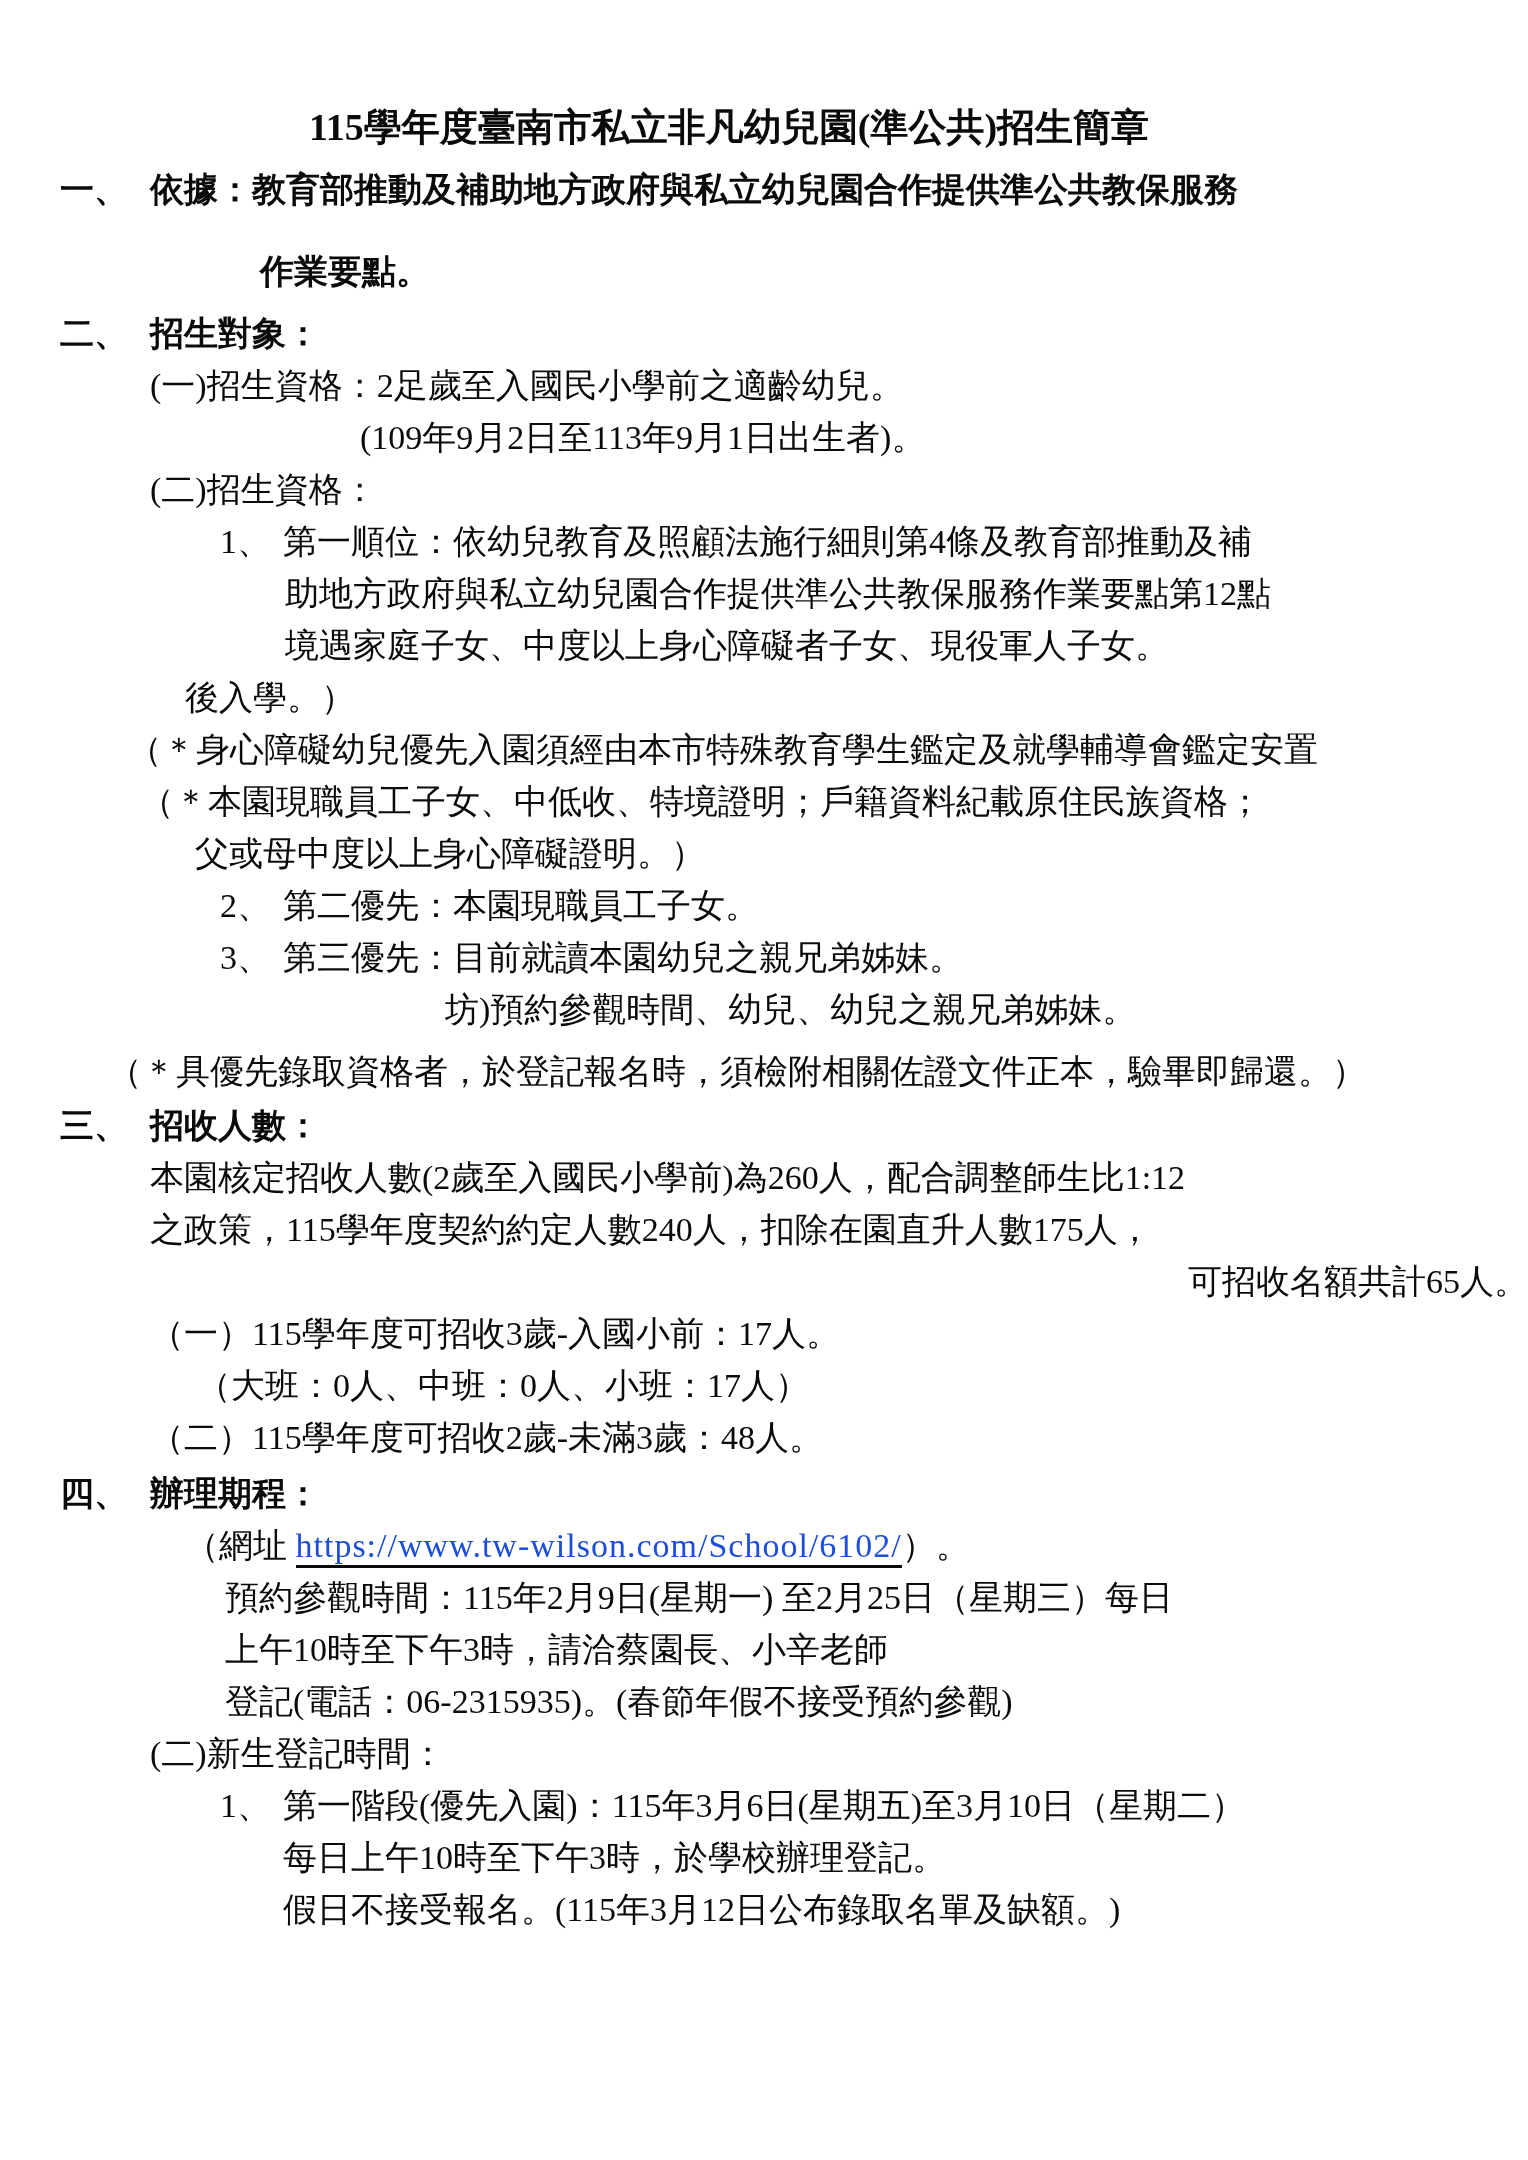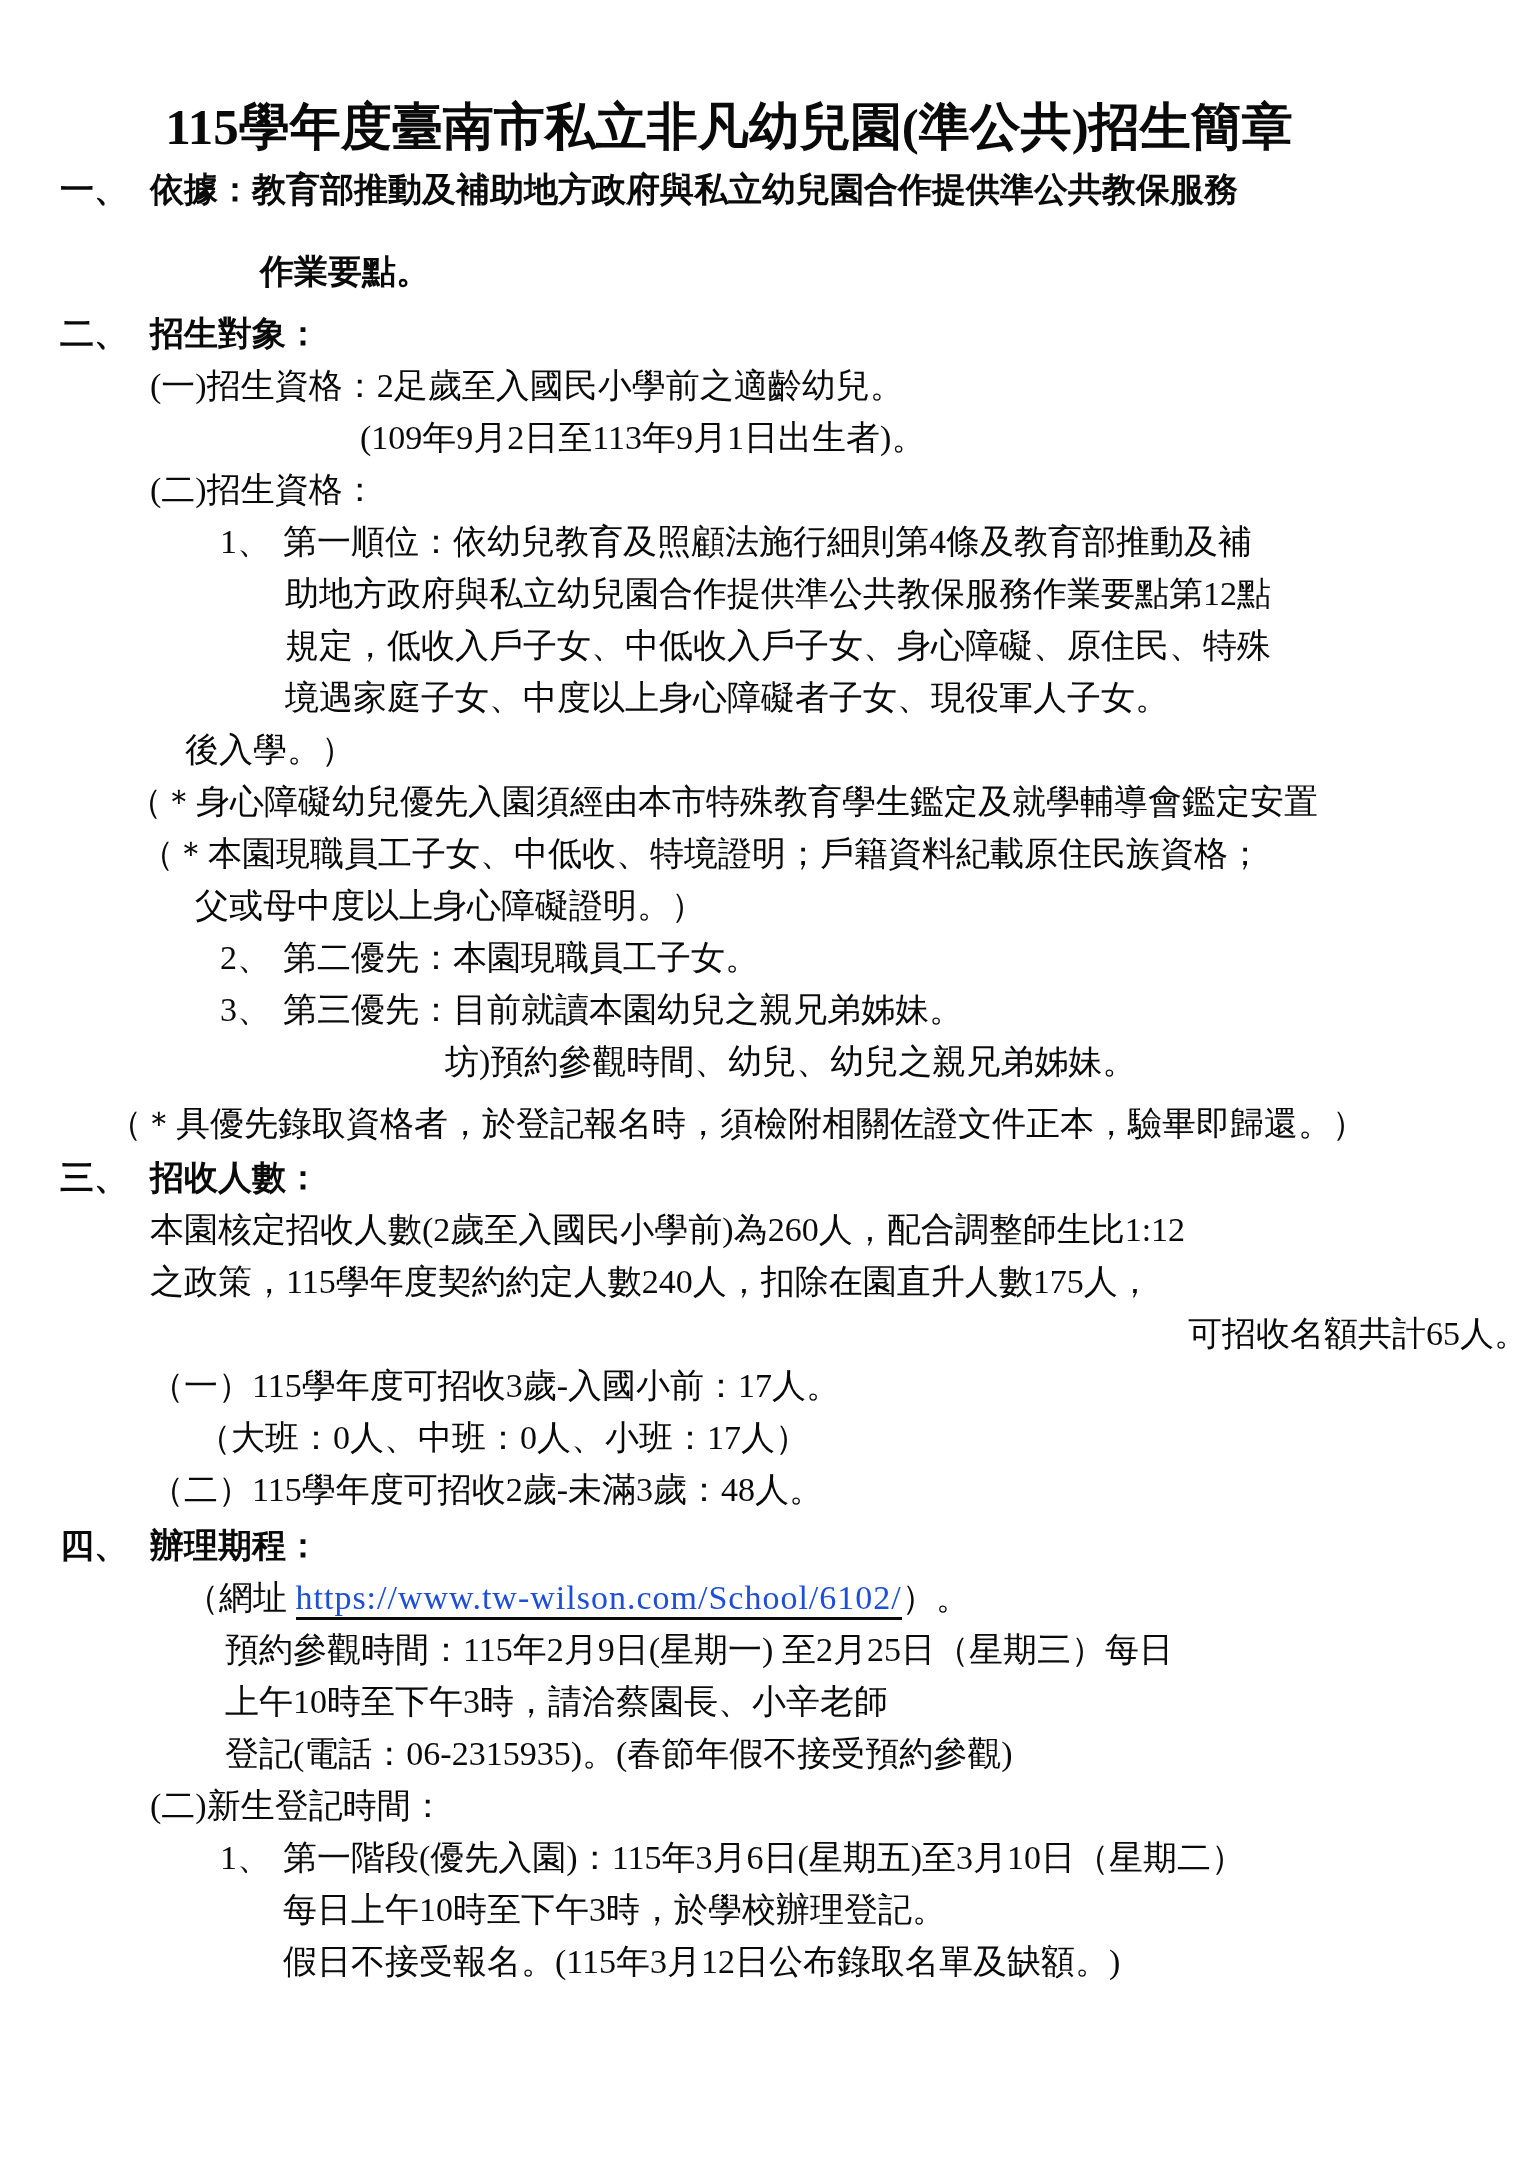--- a/index.html
+++ b/index.html
@@ -14,21 +14,21 @@
     background: #ffffff;
     color: #0a0a0a;
     font-family: "Liberation Serif", "DejaVu Serif", serif;
     font-size: 34px;
     overflow: hidden;
     box-sizing: border-box;
     padding-top: 98px;
   }
   .title {
     text-align: center;
-    font-size: 51px;
+    font-size: 38px;
     font-weight: bold;
     line-height: 58px;
     padding-right: 70px;
     white-space: nowrap;
   }
   .lines {
     margin-top: 4px;
   }
   .line {
     line-height: 52px;
@@ -60,21 +60,20 @@
   <div class="title">115學年度臺南市私立非凡幼兒園(準公共)招生簡章</div>
   <div class="lines">
       <div class="line bold" style="margin-left: 60px; margin-top: 8px;"><span class="secnum">一、</span>依據：教育部推動及補助地方政府與私立幼兒園合作提供準公共教保服務</div>
       <div class="line bold" style="margin-left: 260px; margin-top: 30px;">作業要點。</div>
       <div class="line bold" style="margin-left: 60px; margin-top: 10px;"><span class="secnum">二、</span>招生對象：</div>
       <div class="line" style="margin-left: 150px;">(一)招生資格：2足歲至入國民小學前之適齡幼兒。</div>
       <div class="line" style="margin-left: 360px;">(109年9月2日至113年9月1日出生者)。</div>
       <div class="line" style="margin-left: 150px;">(二)招生資格：</div>
       <div class="line" style="margin-left: 220px;"><span class="itemnum">1、</span>第一順位：依幼兒教育及照顧法施行細則第4條及教育部推動及補</div>
       <div class="line" style="margin-left: 285px;">助地方政府與私立幼兒園合作提供準公共教保服務作業要點第12點</div>
-      <div class="line" style="margin-left: 285px;">規定，低收入戶子女、中低收入戶子女、身心障礙、原住民、特殊</div>
       <div class="line" style="margin-left: 285px;">境遇家庭子女、中度以上身心障礙者子女、現役軍人子女。</div>
       <div class="line" style="margin-left: 185px;">後入學。）</div>
       <div class="line" style="margin-left: 128px;">（＊身心障礙幼兒優先入園須經由本市特殊教育學生鑑定及就學輔導會鑑定安置</div>
       <div class="line" style="margin-left: 140px;">（＊本園現職員工子女、中低收、特境證明；戶籍資料紀載原住民族資格；</div>
       <div class="line" style="margin-left: 195px;">父或母中度以上身心障礙證明。）</div>
       <div class="line" style="margin-left: 220px;"><span class="itemnum">2、</span>第二優先：本園現職員工子女。</div>
       <div class="line" style="margin-left: 220px;"><span class="itemnum">3、</span>第三優先：目前就讀本園幼兒之親兄弟姊妹。</div>
       <div class="line" style="margin-left: 445px;">坊)預約參觀時間、幼兒、幼兒之親兄弟姊妹。</div>
       <div class="line" style="margin-left: 108px; margin-top: 10px;">（＊具優先錄取資格者，於登記報名時，須檢附相關佐證文件正本，驗畢即歸還。）</div>
       <div class="line bold" style="margin-left: 60px; margin-top: 2px;"><span class="secnum">三、</span>招收人數：</div>

